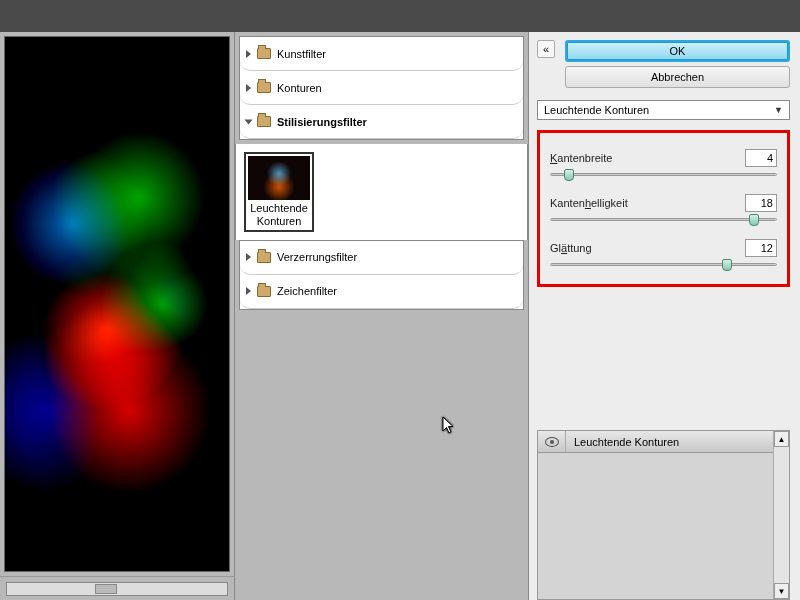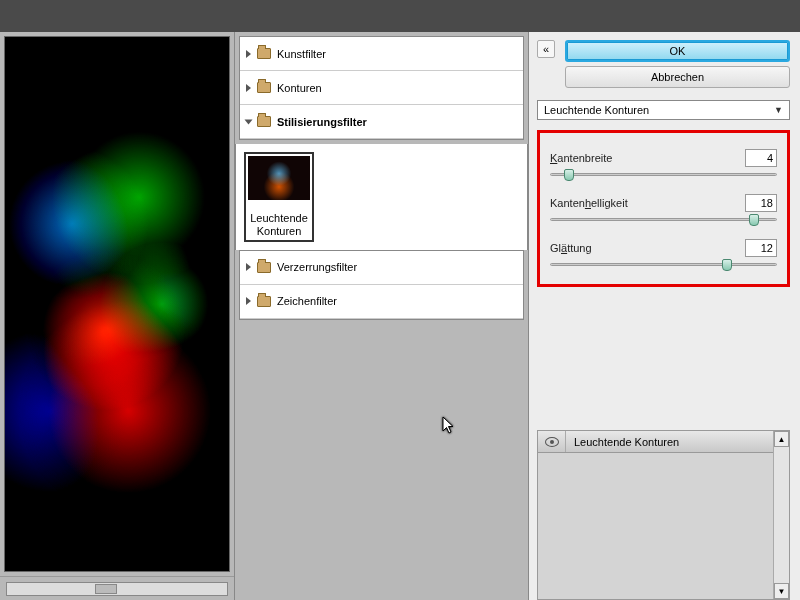--- a/index.html
+++ b/index.html
@@ -20,33 +20,33 @@
       #050510;
     filter: contrast(1.4) saturate(1.8);
   }
   .preview-bottom { height: 24px; background: #b8b8b8; border-top: 1px solid #999; display:flex; align-items:center; padding:0 6px; gap:4px;}
   .scroll-stub { flex:1; height:14px; border:1px solid #888; background:#ddd; position:relative; }
   .scroll-stub::after{content:"";position:absolute;left:40%;top:1px;bottom:1px;width:20px;background:#bbb;border:1px solid #888;}
 
   
   .tree-panel { width: 294px; background: #b8b8b8; border-right: 1px solid #888; display:flex; flex-direction:column; }
   .tree-list { background:#fff; border:1px solid #888; margin:4px; }
-  .tree-row { display:flex; align-items:center; height:34px; padding:12px 6px; gap:6px; border-bottom:1px solid #ccc; cursor:default; }
+  .tree-row { display:flex; align-items:center; height:34px; padding:12px 6px; gap:6px; border-bottom:1px solid #ccc; cursor:default;border-radius:10px; }
   .tree-row.selected { font-weight:bold; }
   .tri { width:0;height:0;border-left:5px solid #555;border-top:4px solid transparent;border-bottom:4px solid transparent; }
   .tri.open { transform: rotate(90deg); }
   .folder { width:14px;height:11px;background:#cfa96b;border:1px solid #8a6a2a;border-radius:1px;position:relative; }
   .folder::before{content:"";position:absolute;top:-4px;left:0;width:6px;height:3px;background:#cfa96b;border:1px solid #8a6a2a;border-bottom:none;border-radius:1px 1px 0 0;}
   .thumb-area { background:#fff; padding:8px; border-left:1px solid #888; border-right:1px solid #888; }
   .thumb { width:70px; border:2px solid #333; background:#fff; padding:2px; }
   .thumb-img { width:100%; height:44px; background:
       radial-gradient(circle at 50% 40%, rgba(100,200,255,0.7) 0%, transparent 30%),
       radial-gradient(circle at 50% 70%, rgba(255,100,0,0.8) 0%, transparent 35%),
       #100505; }
-  .thumb-label { font-size:9px; text-align:center; padding-top:12px; line-height:1.1; }
+  .thumb-label { font-size:9px; text-align:center; padding-top:2px; line-height:1.1; }
   .tree-rest { flex:1; background:#b8b8b8; }
 
   
   .controls-panel { flex:1; background:#ededed; display:flex; flex-direction:column; padding:8px 10px 0 8px; gap:6px; }
   .collapse-btn { width:18px; height:18px; border:1px solid #aaa; background:#f7f7f7; border-radius:2px; display:flex; align-items:center; justify-content:center; font-size:10px; cursor:pointer; }
   .top-row { display:flex; gap:10px; align-items:flex-start; }
   .btn-col { flex:1; display:flex; flex-direction:column; gap:4px; }
   .btn { height:22px; border:1px solid #5aa0c0; border-radius:3px; background: linear-gradient(#e8f6fc,#bfe5f2); display:flex; align-items:center; justify-content:center; cursor:pointer; }
   .btn.primary { border:2px solid #2aa8e0; background: linear-gradient(#d0f0fc,#8fd8ef); font-weight:normal; box-shadow:0 0 0 1px #1a9ad4 inset; }
   .btn.secondary { border:1px solid #aaa; background:linear-gradient(#f6f6f6,#e0e0e0); }

